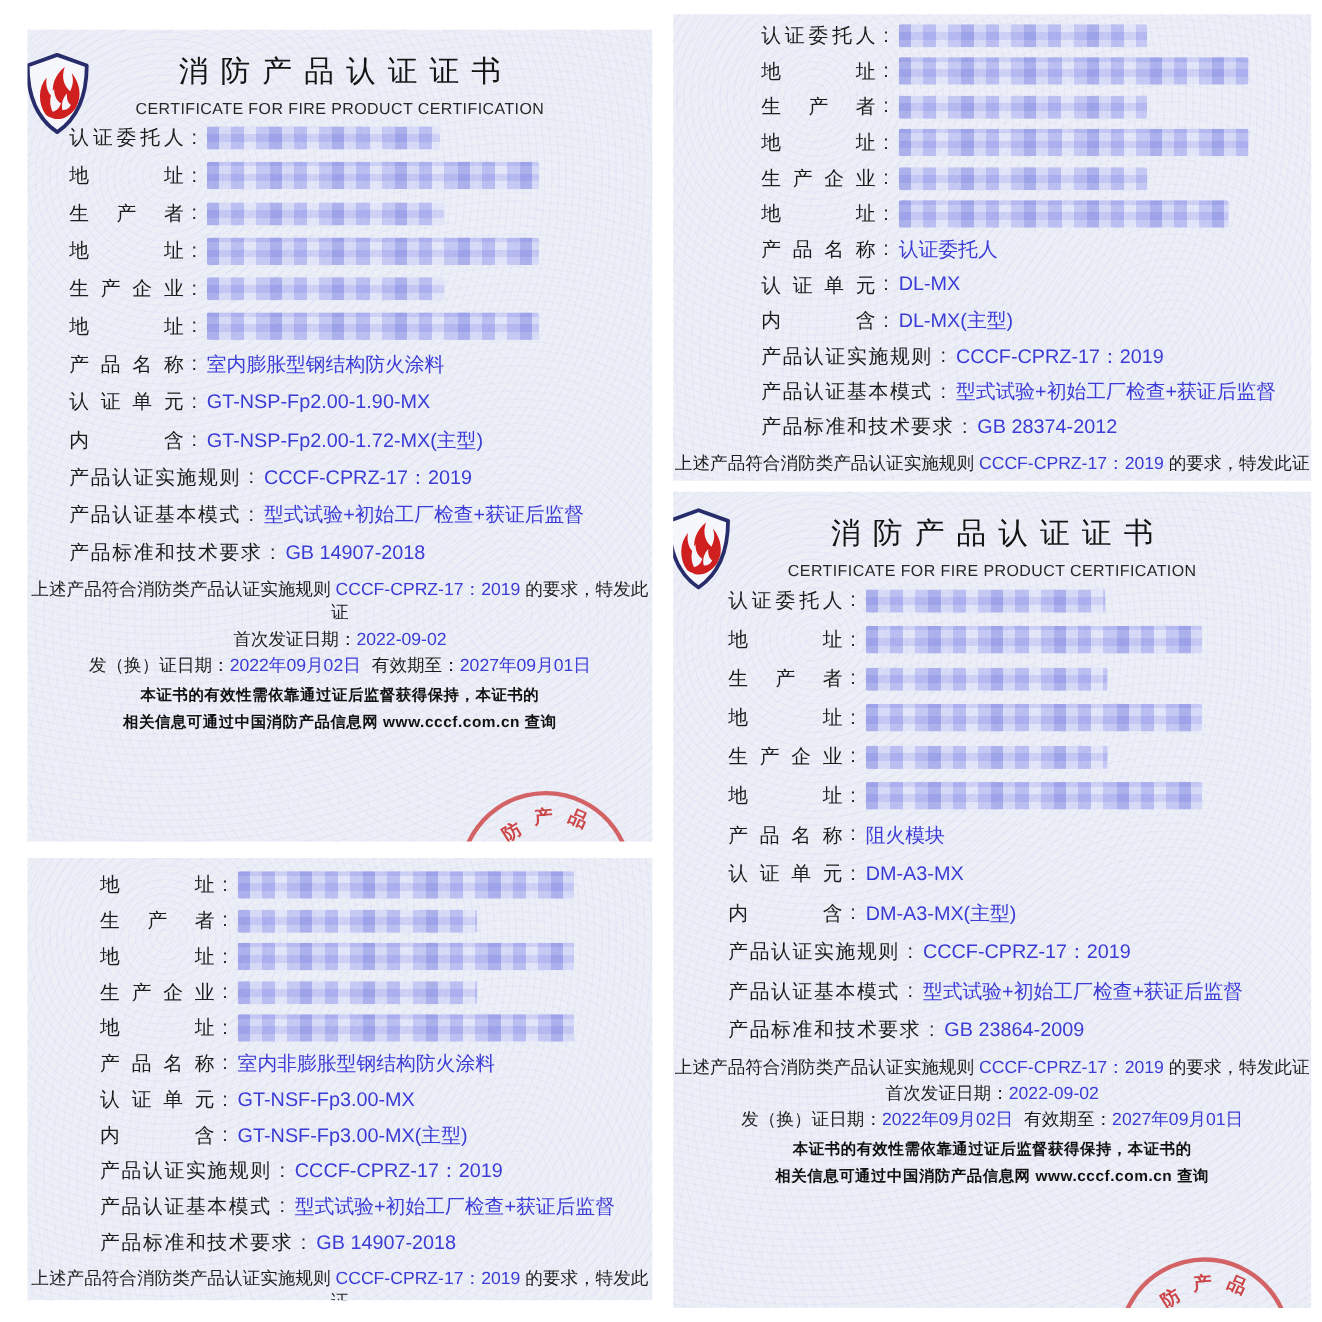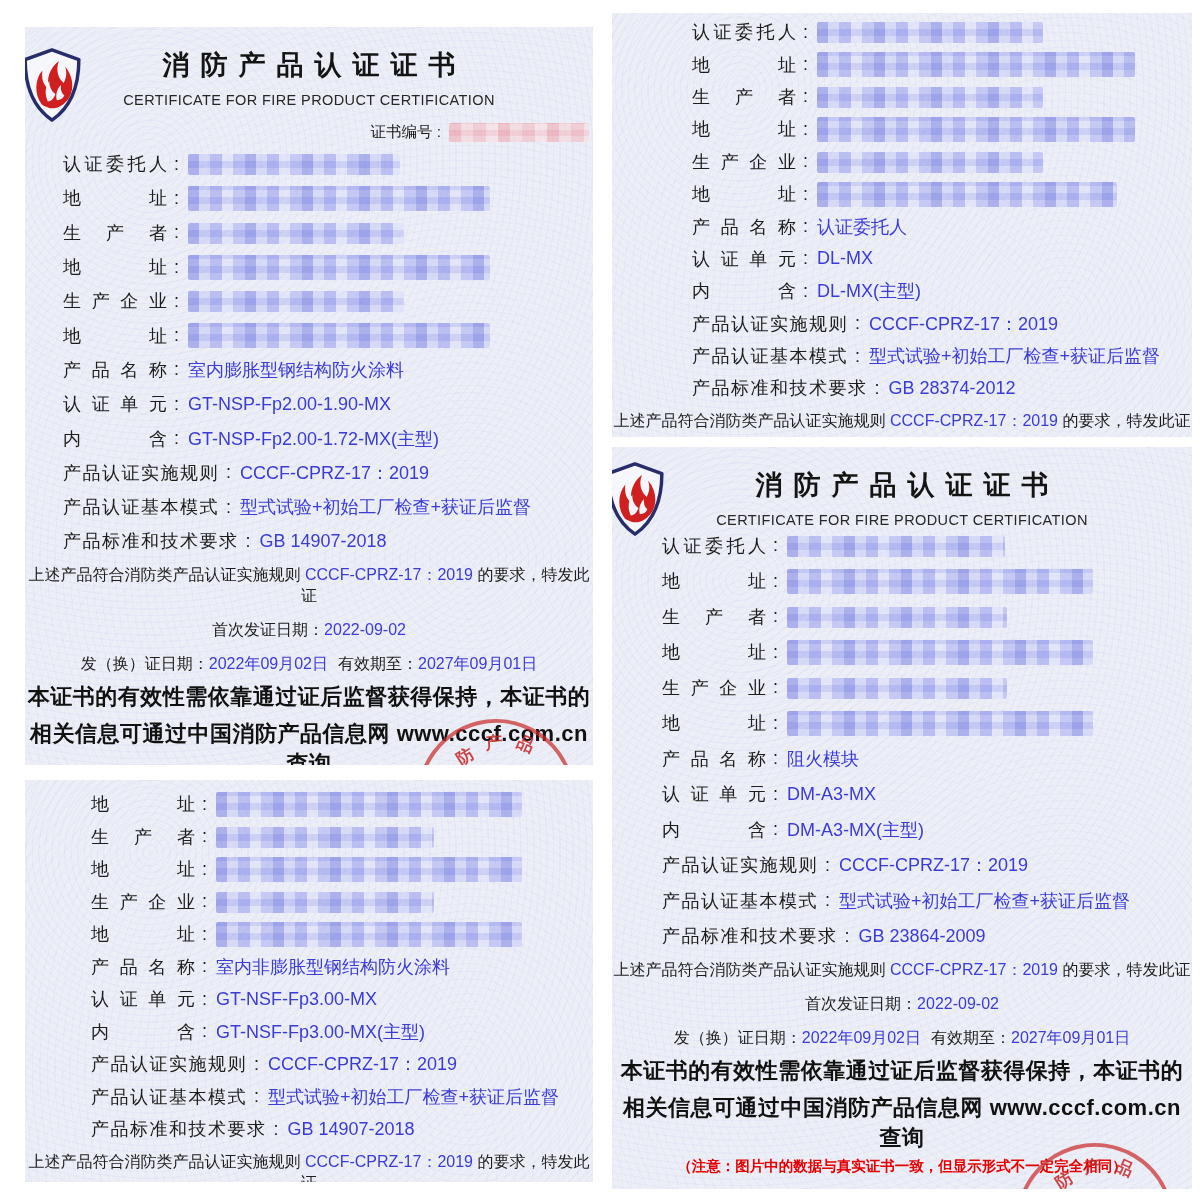--- a/index.html
+++ b/index.html
@@ -19,21 +19,21 @@
   }
   .cert-tl { left:25px;  top:27px;  width:568px; height:738px; --rh:34.3px; --padl:38px; }
   .cert-bl { left:25px;  top:780px; width:568px; height:402px; --rh:32.5px; --padl:66px; }
   .cert-tr { left:612px; top:13px;  width:580px; height:424px; --rh:32.4px; --padl:80px; }
   .cert-br { left:612px; top:447px; width:580px; height:742px; --rh:35.5px; --padl:50px; }
 
   
   .cert-head { position:relative; text-align:center; padding-top:20px; }
   .logo { position:absolute; left:-4px; top:8px; width:62px; height:100px; }
   .cert-br .logo { left:-8px; top:2px; }
-  .title-cn { font-size:27px; font-weight:700; letter-spacing:11px; color:#141414; text-indent:11px; }
+  .title-cn { font-size:27px; font-weight:400; letter-spacing:11px; color:#141414; text-indent:11px; }
   .title-en { font-size:14.5px; letter-spacing:.4px; color:#262626; margin-top:9px; }
   .certno { display:flex; justify-content:flex-end; align-items:center; gap:8px;
             margin:14px 4px 4px 0; font-size:15.5px; color:#1c1c1c; }
 
   
   .rows { padding-left:var(--padl); padding-top:var(--padt,0px); }
   .row { height:var(--rh); display:flex; align-items:center; font-size:18px; }
   .lbl { color:#1c1c1c; letter-spacing:1.5px; white-space:nowrap; }
   .lbl.short { display:inline-block; width:104px; letter-spacing:0;
                text-align:justify; text-align-last:justify; }
@@ -50,25 +50,25 @@
   }
   .redact.pink {
     height:19px; width:140px;
     background-image:
       repeating-linear-gradient(90deg, rgba(235,140,150,.45) 0 12px, rgba(246,190,196,.4) 12px 24px,
         rgba(238,155,165,.42) 24px 37px, rgba(250,205,210,.38) 37px 49px),
       repeating-linear-gradient(0deg, rgba(255,255,255,.3) 0 6px, rgba(238,160,170,.25) 6px 12px);
   }
 
   
-  .footline { text-align:center; font-size:16px; margin-top:13px; color:#1c1c1c; }
+  .footline { text-align:center; font-size:16px; margin-top:3px; color:#1c1c1c; }
   .footline.stmt { margin-top:6px; }
   .blue { color:#3b3bd6; }
   .gap { display:inline-block; width:10px; }
-  .validity { text-align:center; font-size:22px; font-weight:700; color:#111; margin-top:7px; letter-spacing:.5px; }
+  .validity { text-align:center; font-size:14px; font-weight:700; color:#111; margin-top:7px; letter-spacing:.5px; }
   .rednote { text-align:center; font-size:14.5px; font-weight:700; color:#e60000; margin-top:4px; }
 
   
   .stamp { position:absolute; width:158px; height:158px; border-radius:50%;
            border:4px solid rgba(201,40,40,.7); right:18px; bottom:-112px;
            transform:rotate(-14deg); }
   .stamp span { position:absolute; left:50%; top:50%; font-size:17px; font-weight:700;
                 color:rgba(198,38,38,.85);
                 transform:rotate(var(--r)) translate(-50%,-65px); }
 </style>
@@ -81,24 +81,20 @@
       <svg viewBox="0 0 90 112" width="62" height="100">
         <path d="M45 5 L84 19 C84 56 73 88 45 107 C17 88 6 56 6 19 Z" fill="rgba(255,255,255,.55)" stroke="#272c6b" stroke-width="5" stroke-linejoin="round"></path>
         <path d="M30 84 C19 69 20 48 31 35 C29 49 34 58 41 62 C36 47 42 31 55 21 C50 35 54 46 62 53 C66 45 67 38 64 29 C75 42 78 60 70 74 C63 86 50 92 40 89 C35 87 32 86 30 84 Z" fill="#cf1f1f"></path>
         <path d="M39 80 C34 70 35 58 41 50 C41 60 45 66 50 69 C48 75 45 79 39 80 Z" fill="#f4f5fb"></path>
         <path d="M52 78 C50 70 52 62 58 56 C57 64 60 69 63 71 C61 76 57 78 52 78 Z" fill="#f4f5fb"></path>
       </svg>
     </div>
     <div class="title-cn">消防产品认证证书</div>
     <div class="title-en">CERTIFICATE FOR FIRE PRODUCT CERTIFICATION</div>
   </header>
-  <div class="certno">
-    <span>证书编号 :</span>
-    <span class="redact pink"></span>
-  </div>
   <div class="rows">
 
   <div class="row">
         <span class="lbl short">认证委托人</span>
         <span class="colon">:</span>
         <span class="val"><span class="redact" style="width: 212px;"></span></span>
       </div>
       <div class="row">
         <span class="lbl short">地址</span>
         <span class="colon">:</span>
@@ -387,19 +383,18 @@
     <span>上述产品符合消防类产品认证实施规则 </span><span class="blue">CCCF-CPRZ-17：2019</span><span> 的要求，特发此证</span>
   </div>
   <div class="footline">
     <span>首次发证日期：</span><span class="blue">2022-09-02</span>
   </div>
   <div class="footline">
     <span>发（换）证日期：</span><span class="blue">2022年09月02日</span><span class="gap"></span><span>有效期至：</span><span class="blue">2027年09月01日</span>
   </div>
   <div class="validity">本证书的有效性需依靠通过证后监督获得保持，本证书的</div>
   <div class="validity">相关信息可通过中国消防产品信息网 www.cccf.com.cn 查询</div>
-  <div class="rednote">（注意：图片中的数据与真实证书一致，但显示形式不一定完全相同）</div>
   <div class="stamp">
       <span style="--r: -18deg;">防</span>
       <span style="--r: 10deg;">产</span>
       <span style="--r: 38deg;">品</span>
     </div>
 </section>
 
 </body></html>

